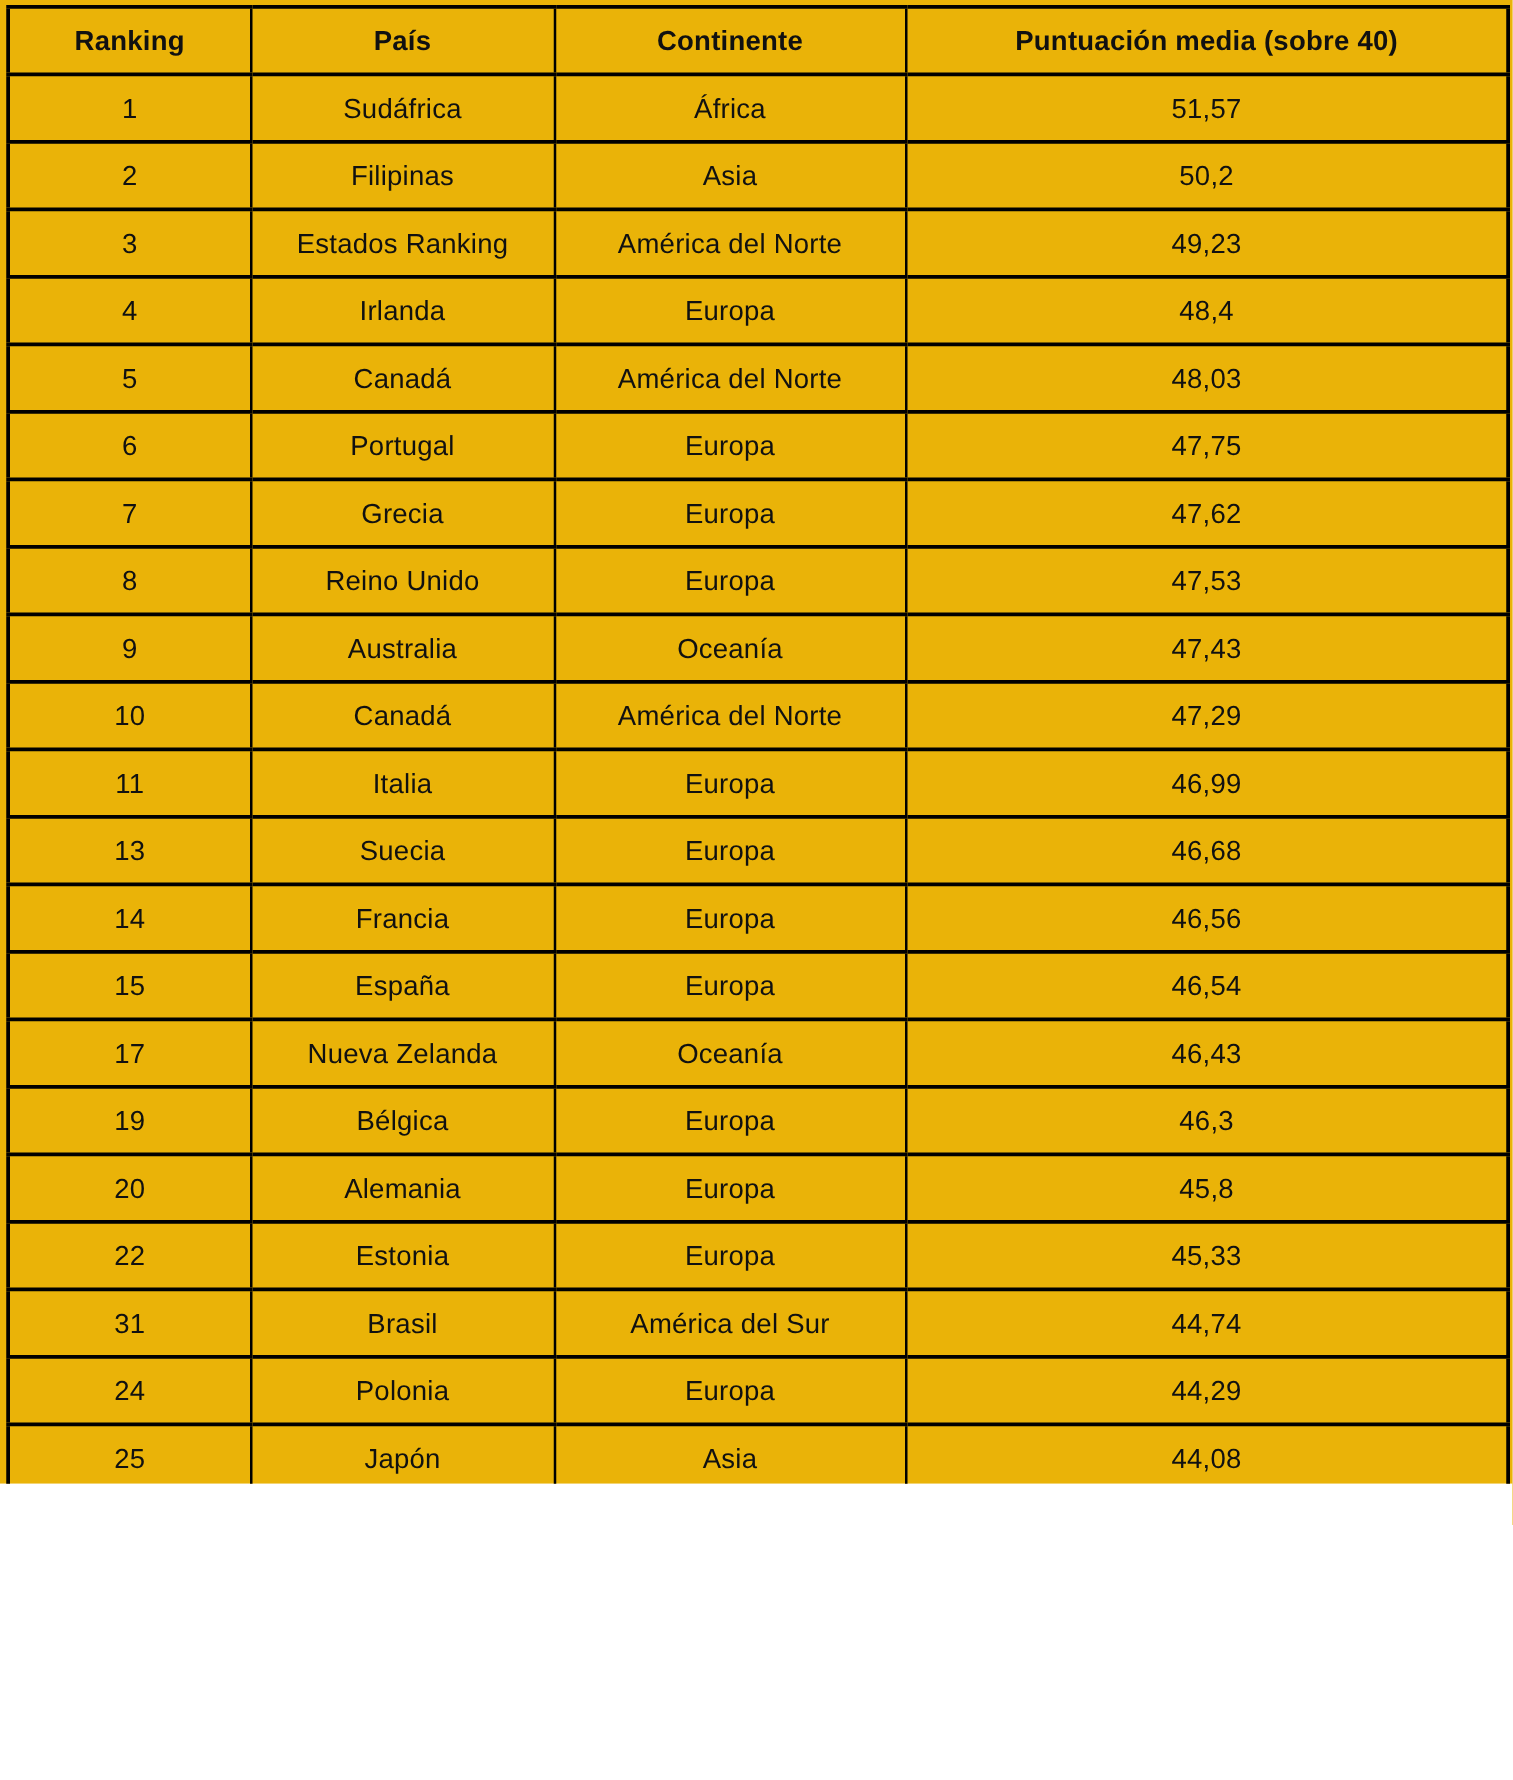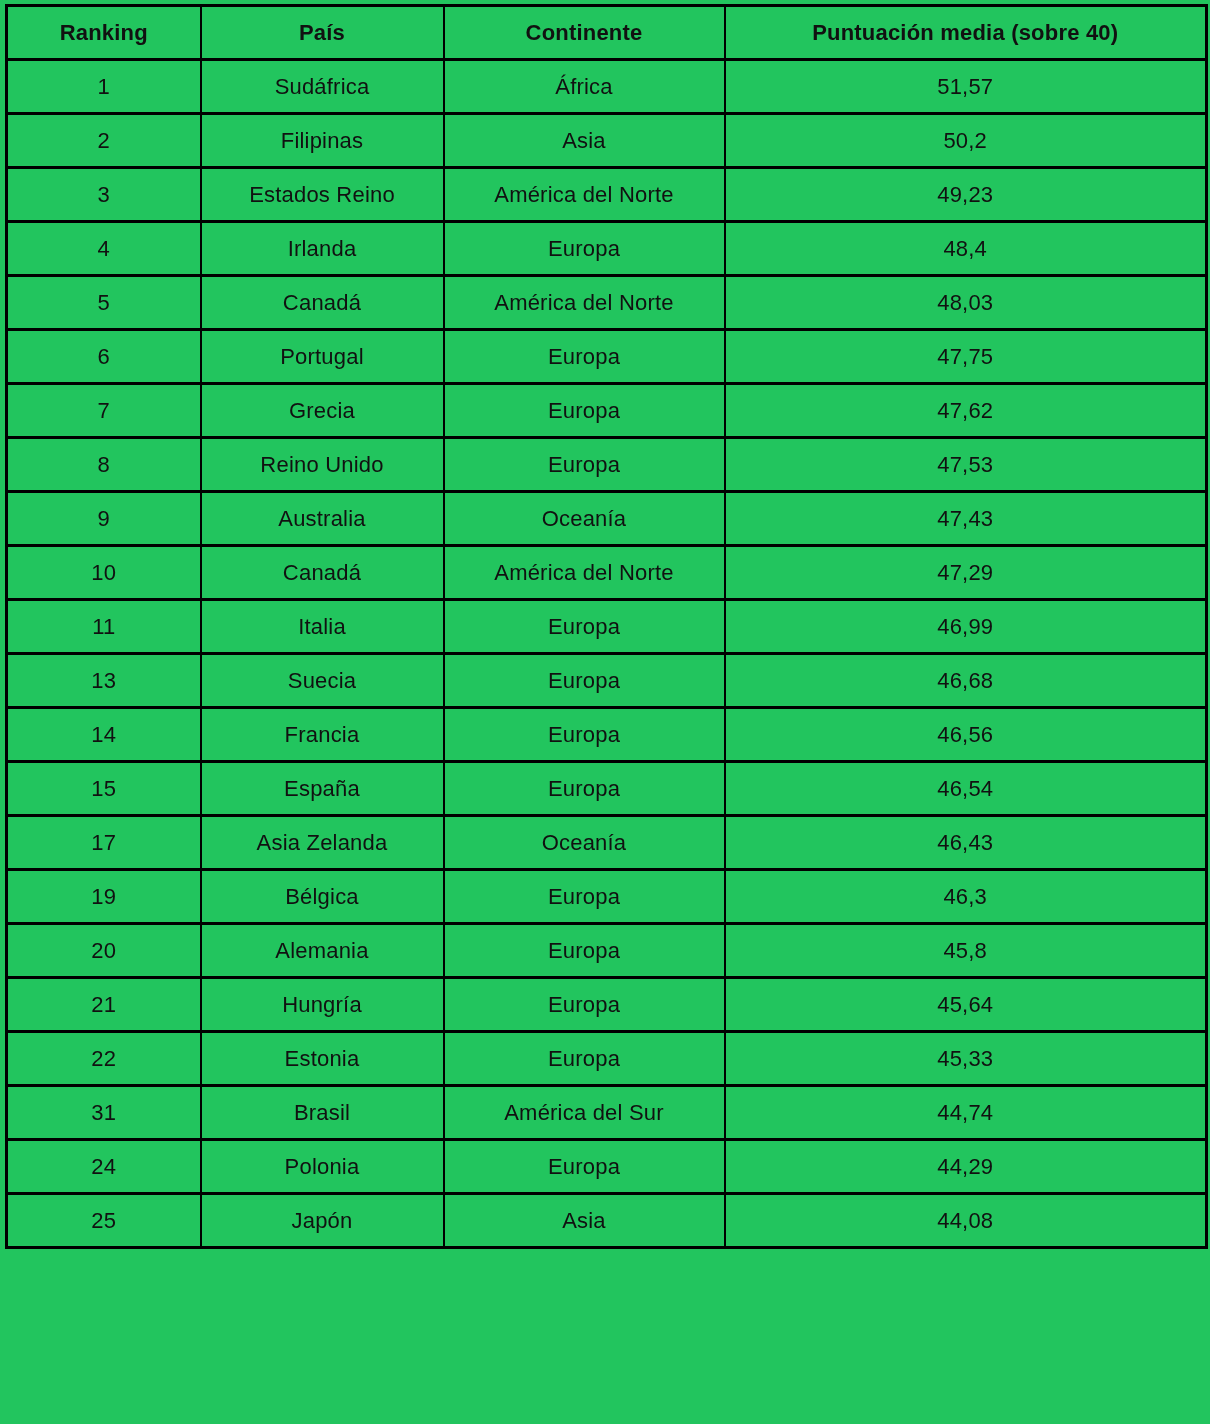--- a/index.html
+++ b/index.html
@@ -3,24 +3,24 @@
 <meta charset="utf-8">
 <style>
   html, body {
     margin: 0;
     padding: 0;
     background: #ffffff;
     font-family: "Liberation Sans", "DejaVu Sans", sans-serif;
   }
   .page {
     width: 1210px;
-    height: 1424px;
+    height: 1187px;
     box-sizing: border-box;
     padding: 4px 5px;
-    background: #22c55e;
+    background: #eab308;
   }
   table.ranking-table {
     border-collapse: collapse;
     table-layout: fixed;
     width: 1200px;
     color: #111111;
   }
   table.ranking-table th,
   table.ranking-table td {
     border: 2px solid #000000;
@@ -74,21 +74,21 @@
     <td>51,57</td>
   </tr>
         <tr>
     <td>2</td>
     <td>Filipinas</td>
     <td>Asia</td>
     <td>50,2</td>
   </tr>
         <tr>
     <td>3</td>
-    <td>Estados Reino</td>
+    <td>Estados Ranking</td>
     <td>América del Norte</td>
     <td>49,23</td>
   </tr>
         <tr>
     <td>4</td>
     <td>Irlanda</td>
     <td>Europa</td>
     <td>48,4</td>
   </tr>
         <tr>
@@ -146,41 +146,35 @@
     <td>46,56</td>
   </tr>
         <tr>
     <td>15</td>
     <td>España</td>
     <td>Europa</td>
     <td>46,54</td>
   </tr>
         <tr>
     <td>17</td>
-    <td>Asia Zelanda</td>
+    <td>Nueva Zelanda</td>
     <td>Oceanía</td>
     <td>46,43</td>
   </tr>
         <tr>
     <td>19</td>
     <td>Bélgica</td>
     <td>Europa</td>
     <td>46,3</td>
   </tr>
         <tr>
     <td>20</td>
     <td>Alemania</td>
     <td>Europa</td>
     <td>45,8</td>
-  </tr>
-        <tr>
-    <td>21</td>
-    <td>Hungría</td>
-    <td>Europa</td>
-    <td>45,64</td>
   </tr>
         <tr>
     <td>22</td>
     <td>Estonia</td>
     <td>Europa</td>
     <td>45,33</td>
   </tr>
         <tr>
     <td>31</td>
     <td>Brasil</td>

